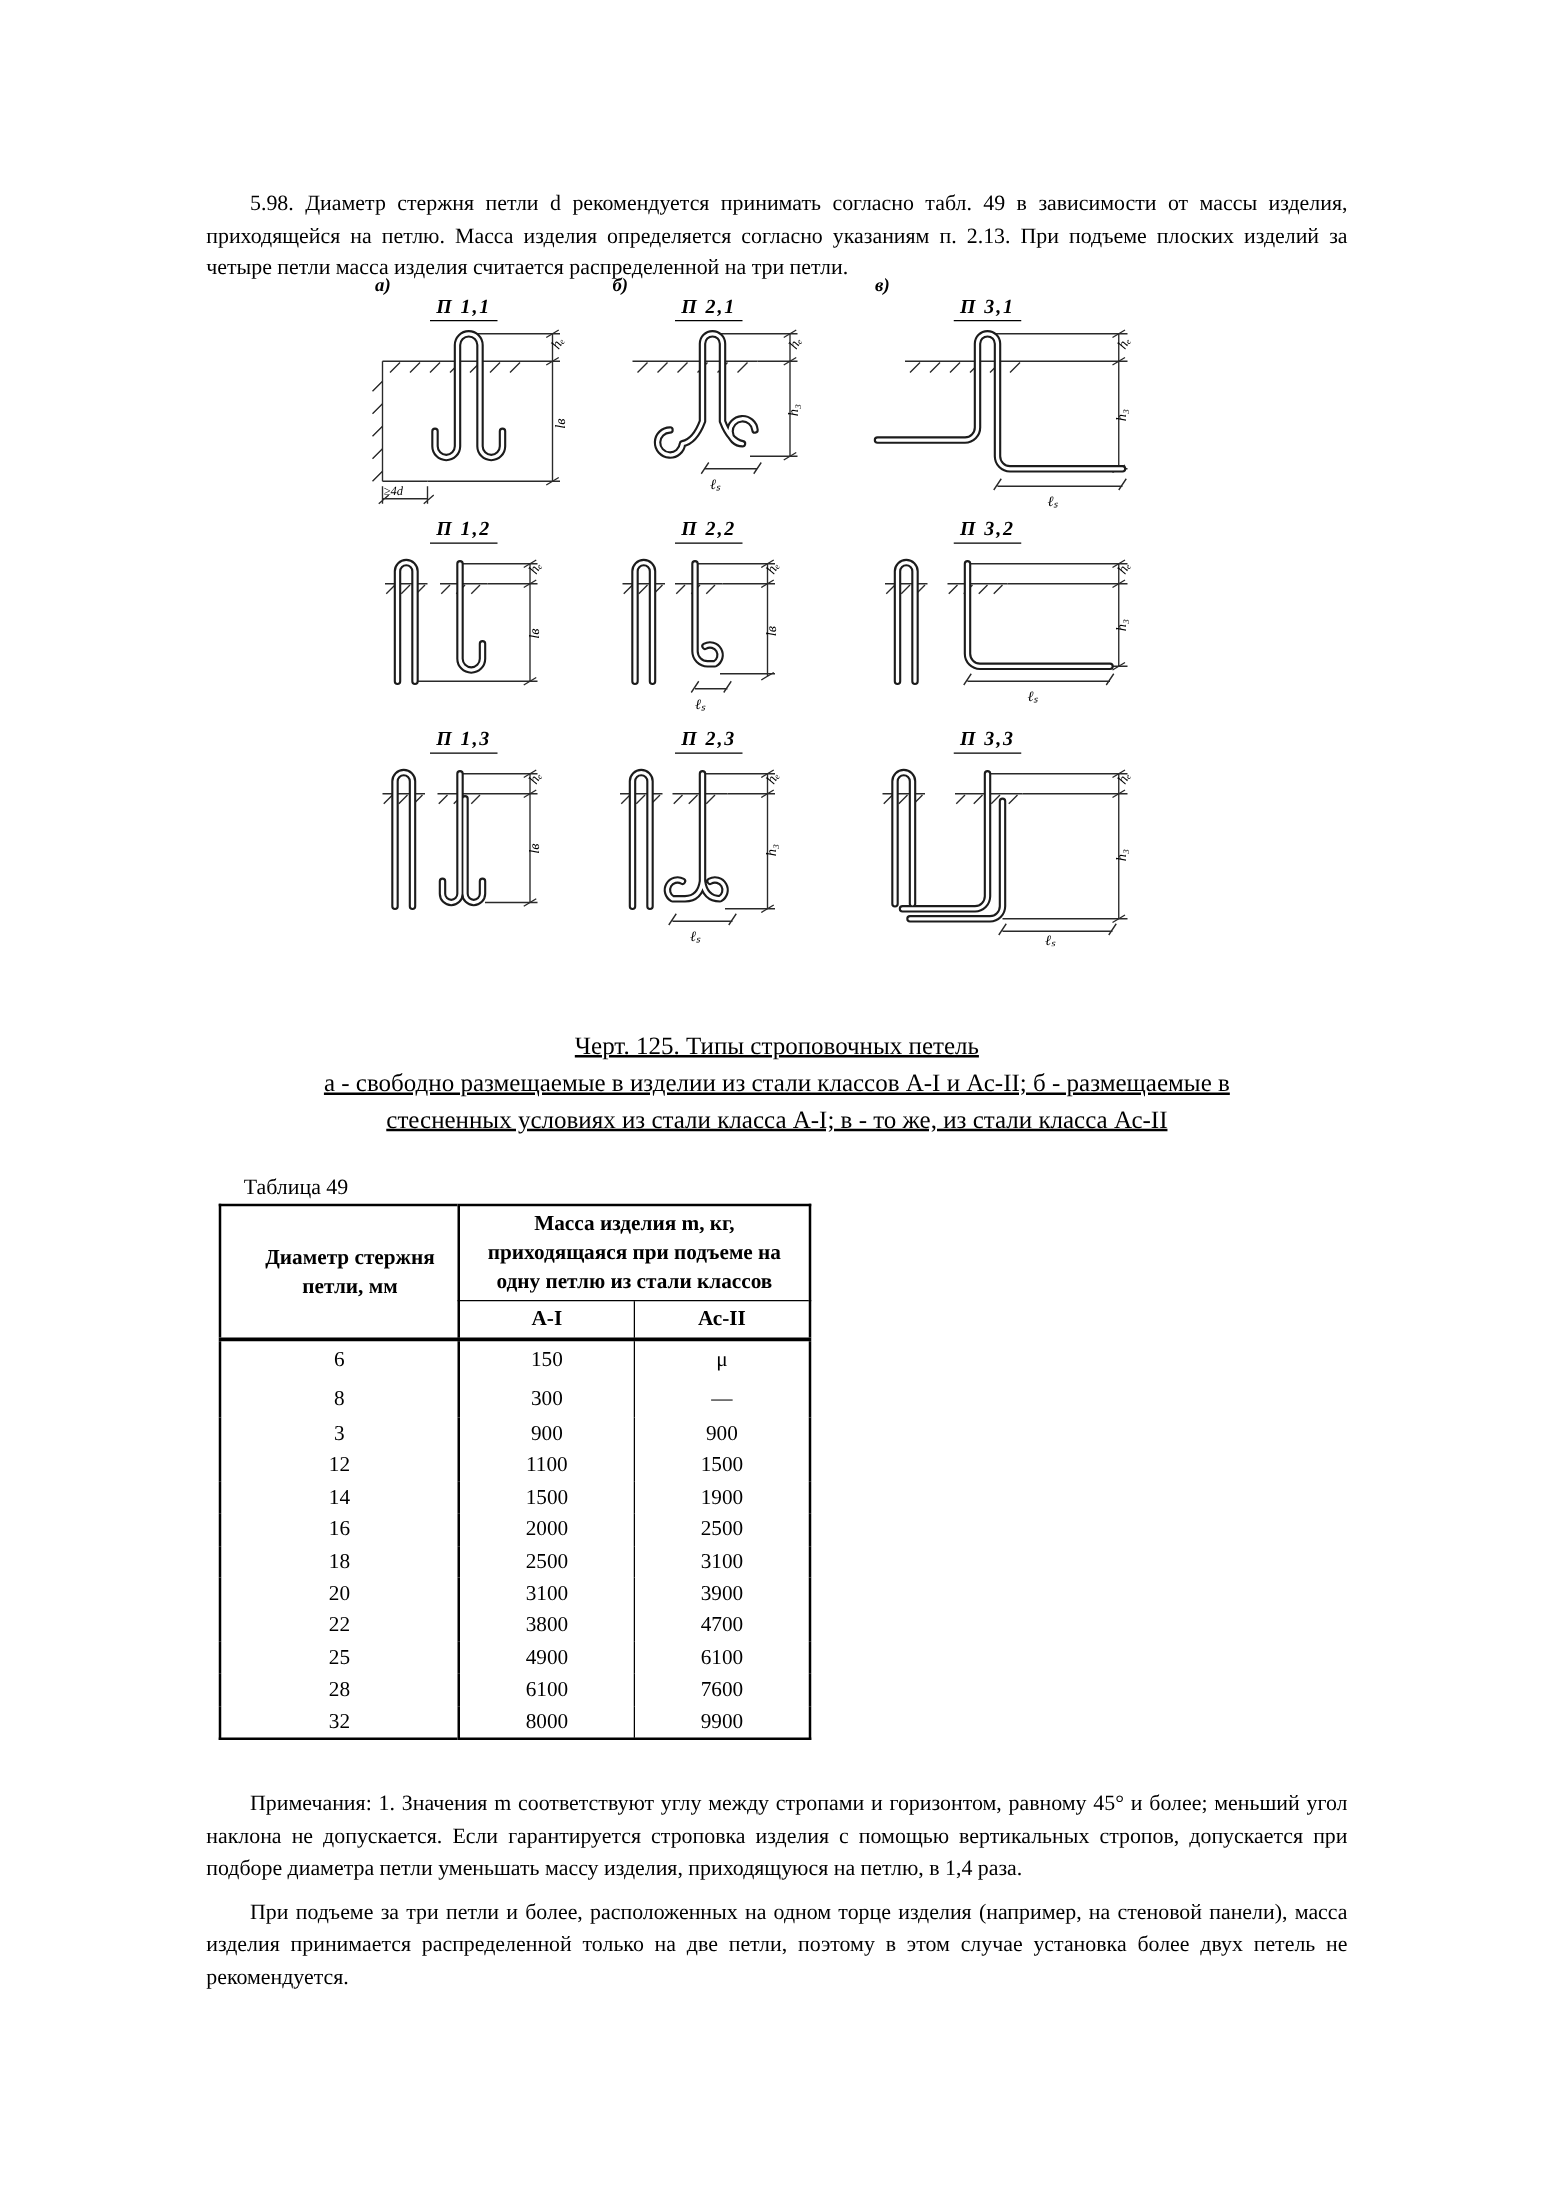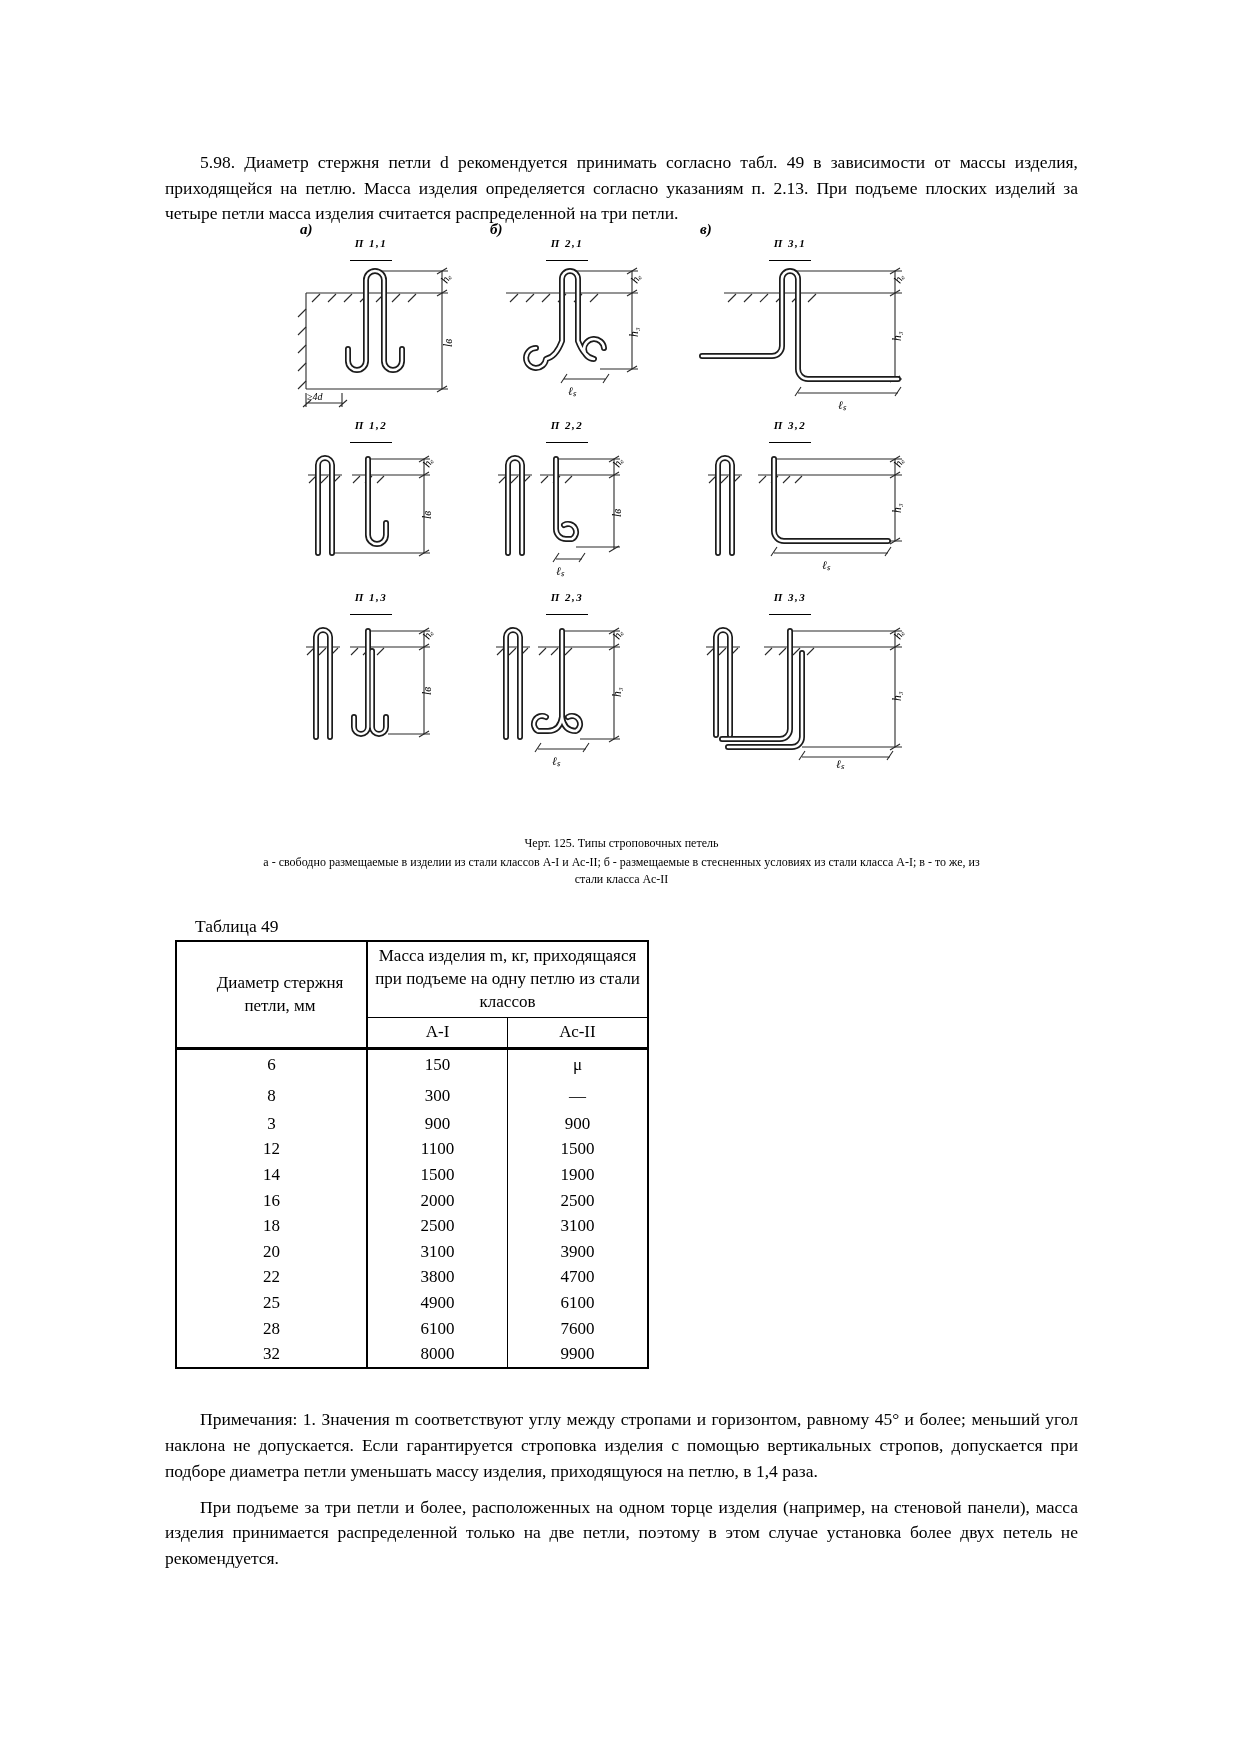--- a/index.html
+++ b/index.html
@@ -6,42 +6,42 @@
   body{width:1240px;height:1755px;font-family:"Liberation Serif",serif;color:#000;}
   .page{padding:150px 162px 0 165px;}
   .para{font-size:17.5px;line-height:1.47;text-align:justify;margin:0;}
   .indent{text-indent:35px;}
 
   
   .figure{margin:2px 0 0 125px;display:grid;grid-template-columns:190px 210px 280px;}
   .cell{position:relative;}
   .col-letter{position:absolute;top:-8px;left:10px;font-style:italic;font-size:15px;font-weight:bold;}
   .cell-label{width:max-content;margin:8px auto 2px;font-style:italic;font-weight:bold;
-              font-size:11px;letter-spacing:1.5px;border-bottom:1.5px solid #000;
-              padding:0 5px 11px;}
+              font-size:16px;letter-spacing:1.5px;border-bottom:1.5px solid #000;
+              padding:0 5px 1px;}
   .r2 .cell-label,.r3 .cell-label{margin-top:4px;}
   .c1 .cell-label{transform:translateX(-14px);}
   .c2 .cell-label{transform:translateX(-18px);}
   .c3 .cell-label{transform:translateX(-40px);}
   .cell svg{display:block;}
   .bo{fill:none;stroke:#1c1c1c;stroke-width:6;stroke-linecap:round;stroke-linejoin:round;}
   .bi{fill:none;stroke:#fff;stroke-width:2.6;stroke-linecap:round;stroke-linejoin:round;}
   .tn{fill:none;stroke:#2a2a2a;stroke-width:1.1;}
   .dimtxt{font-family:"Liberation Serif",serif;font-style:italic;font-size:11.5px;fill:#000;}
   .dimtxt.small{font-size:10px;}
 
   
-  .fig-caption{margin-top:66px;text-align:center;font-size:12px;line-height:1.45;}
+  .fig-caption{margin-top:66px;text-align:center;font-size:20px;line-height:1.45;text-decoration:underline;}
   .fig-caption-sub{max-width:745px;margin:1px auto 0;}
 
   
   .table-label{margin:28px 0 3px 30px;font-size:17.5px;}
   table.t49{border-collapse:collapse;margin-left:10px;width:474px;font-size:17px;table-layout:fixed;}
   table.t49{border:2px solid #000;}
-  .t49 th{font-weight:normal;text-align:center;padding:3px 6px;line-height:1.35;}
+  .t49 th{font-weight:bold;text-align:center;padding:3px 6px;line-height:1.35;}
   .t49 td{text-align:center;padding:1.5px 4px;line-height:1.33;}
   .t49 .col-dia{width:160px;border-right:2px solid #000;vertical-align:middle;padding-left:23px;}
   .t49 .col-mass{border-bottom:1.5px solid #000;}
   .t49 .sub-a1{width:172px;border-right:1.5px solid #000;}
   .t49 thead{border-bottom:3px solid #000;}
   .t49 tbody td:first-child{border-right:2px solid #000;}
   .t49 tbody td:nth-child(2){border-right:1.5px solid #000;}
   .t49 tbody tr:nth-child(-n+2) td{padding:4px 4px;}
 
   .notes1{margin-top:38px;}

